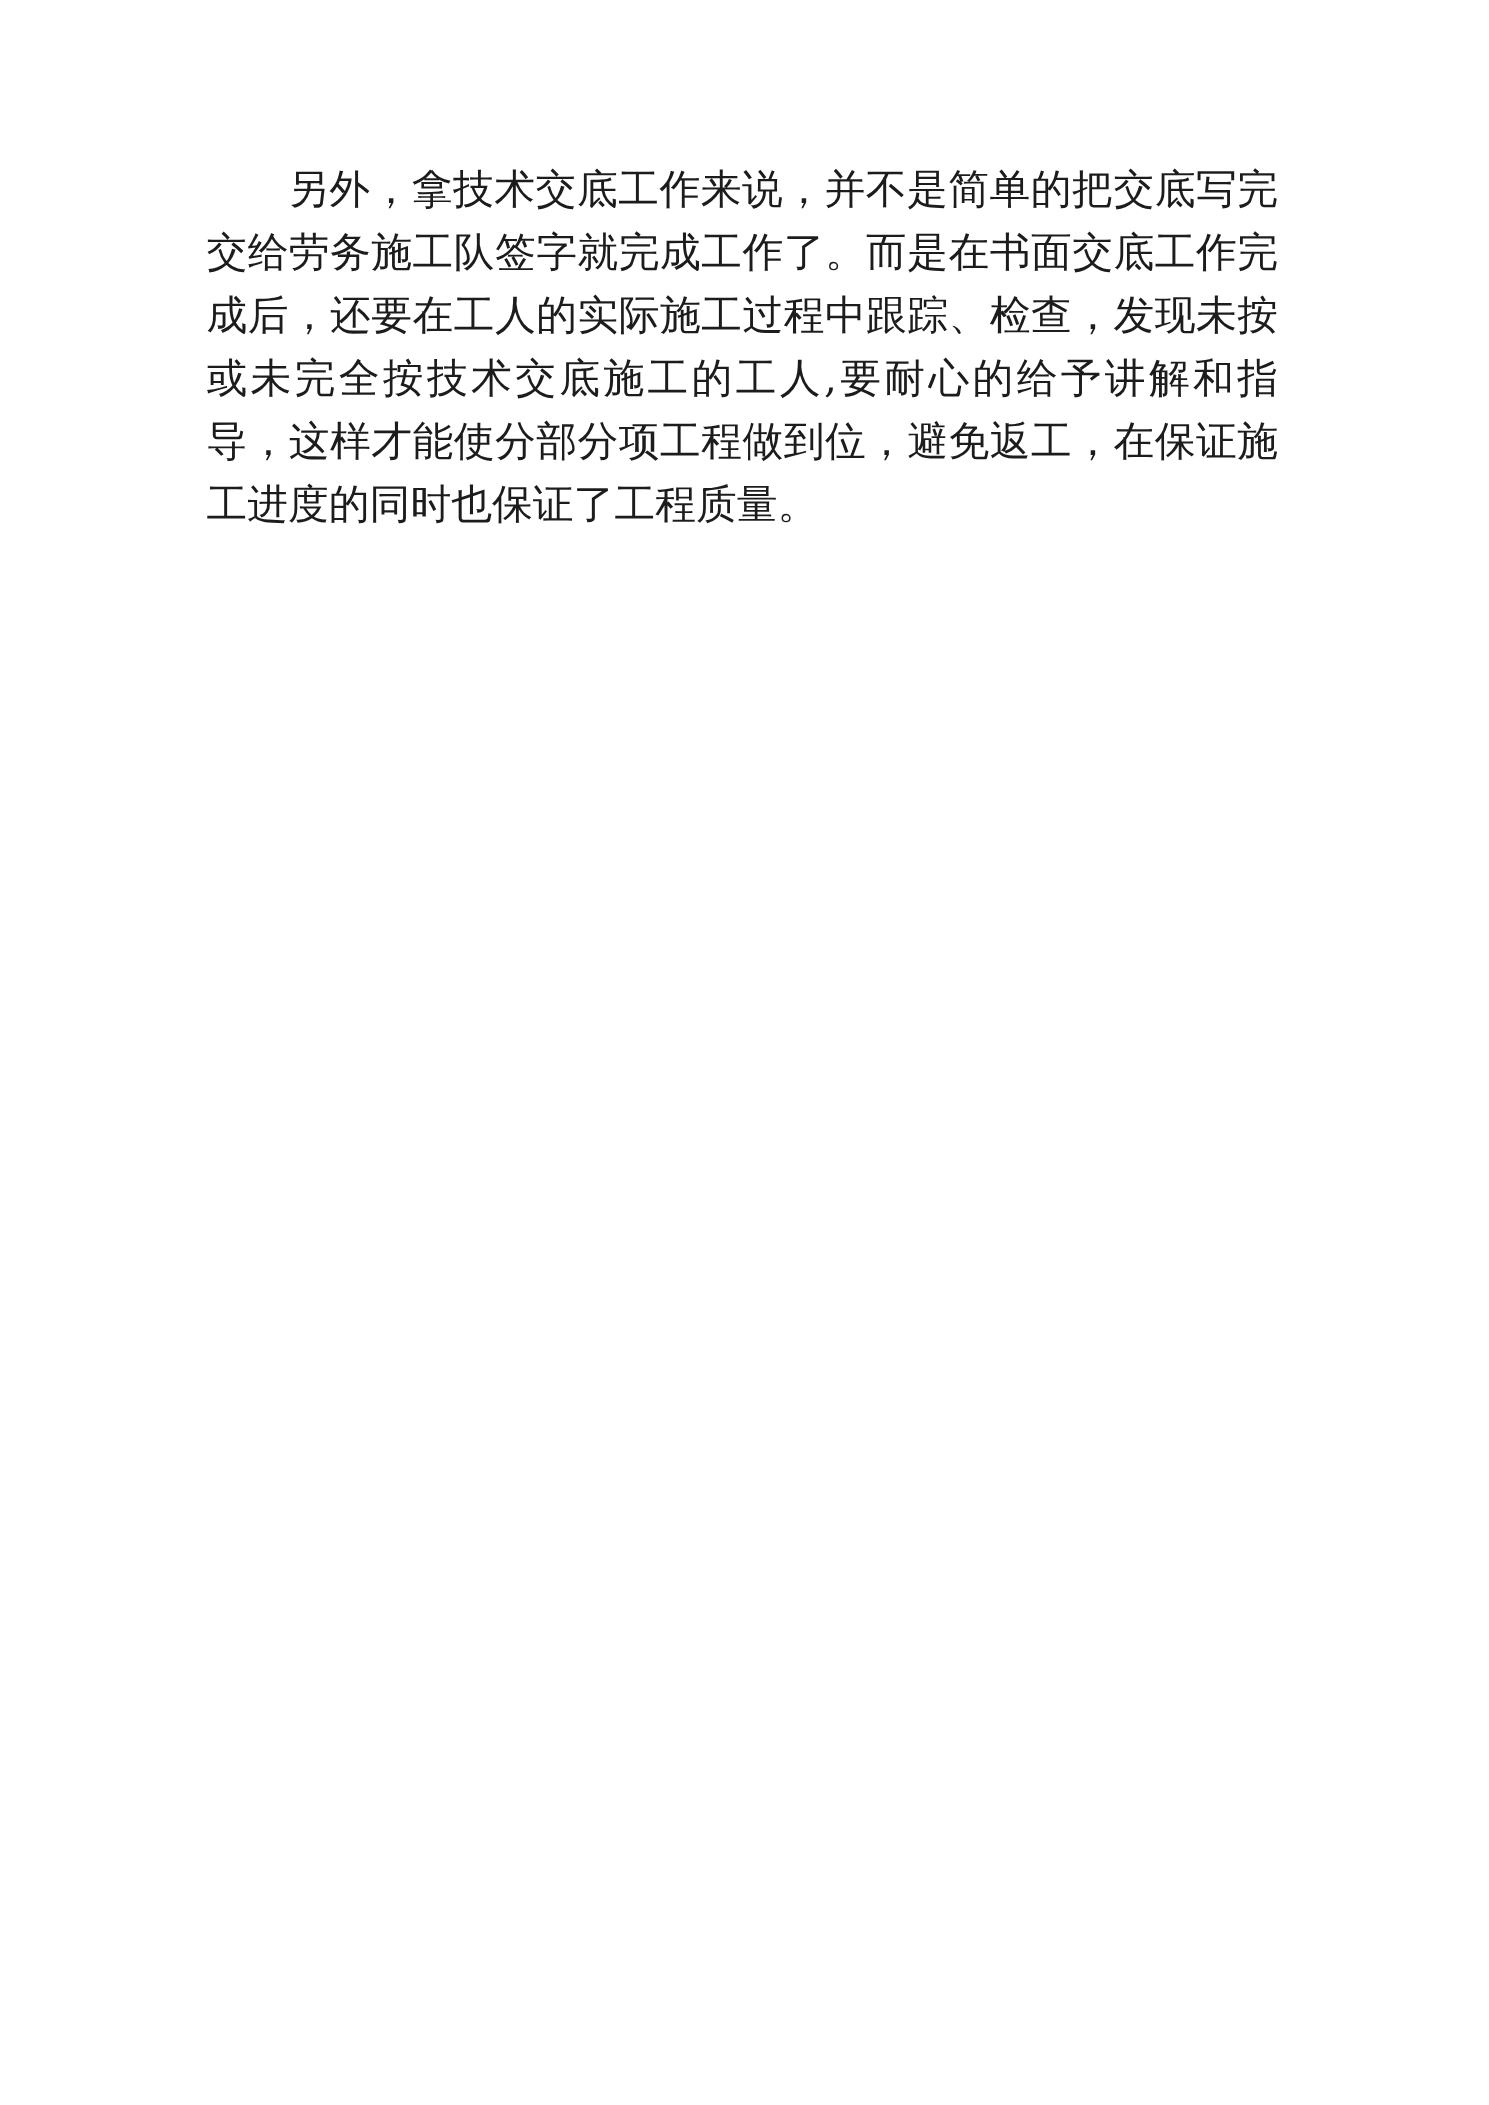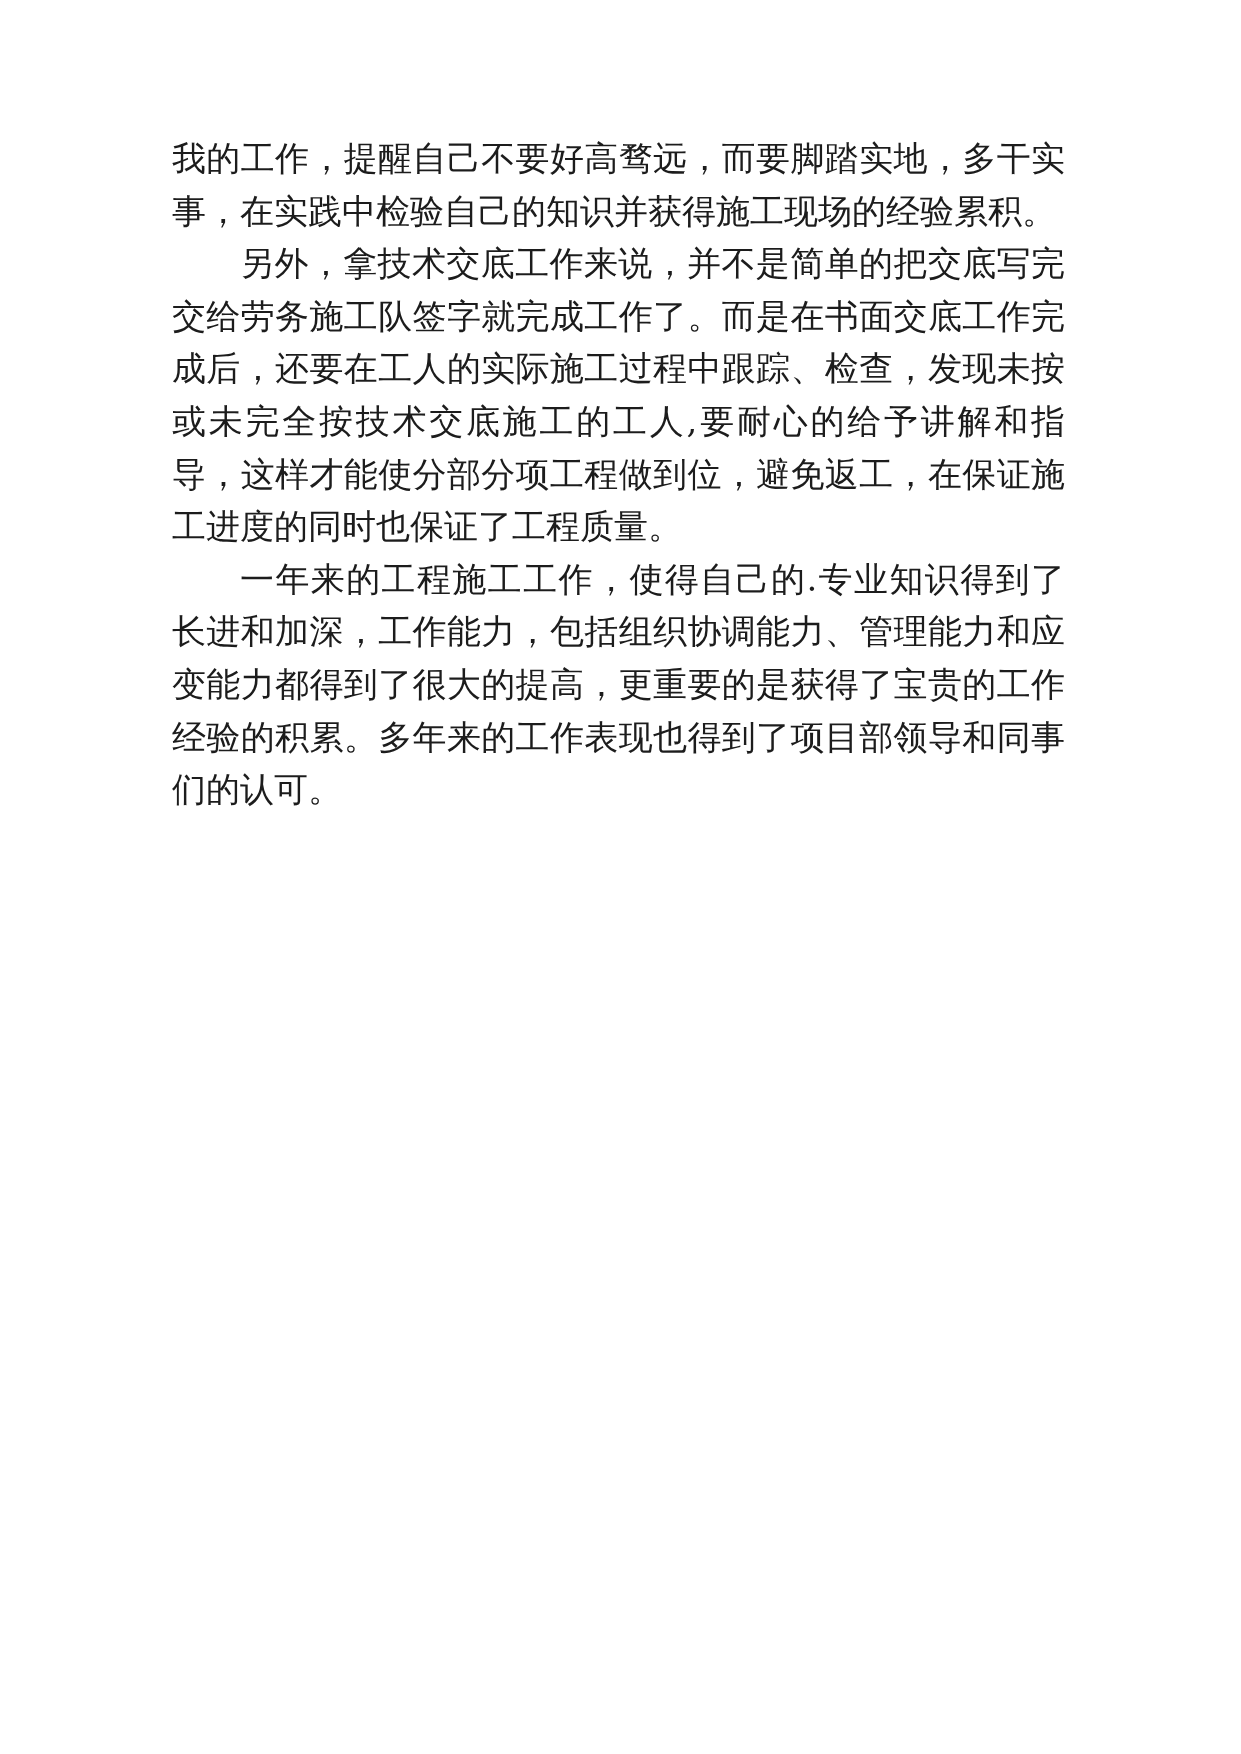--- a/index.html
+++ b/index.html
@@ -34,17 +34,15 @@
   }
   .doc-body p.indent {
     text-indent: 2em;
   }
 </style>
 </head>
 <body>
 
 <div class="page">
   <div class="doc-body">
-    <p>我的工作，提醒自己不要好高骛远，而要脚踏实地，多干实事，在实践中检验自己的知识并获得施工现场的经验累积。</p>
     <p class="indent">另外，拿技术交底工作来说，并不是简单的把交底写完交给劳务施工队签字就完成工作了。而是在书面交底工作完成后，还要在工人的实际施工过程中跟踪、检查，发现未按或未完全按技术交底施工的工人,要耐心的给予讲解和指导，这样才能使分部分项工程做到位，避免返工，在保证施工进度的同时也保证了工程质量。</p>
-    <p class="indent">一年来的工程施工工作，使得自己的.专业知识得到了长进和加深，工作能力，包括组织协调能力、管理能力和应变能力都得到了很大的提高，更重要的是获得了宝贵的工作经验的积累。多年来的工作表现也得到了项目部领导和同事们的认可。</p>
   </div>
 </div>
 
 </body></html>

